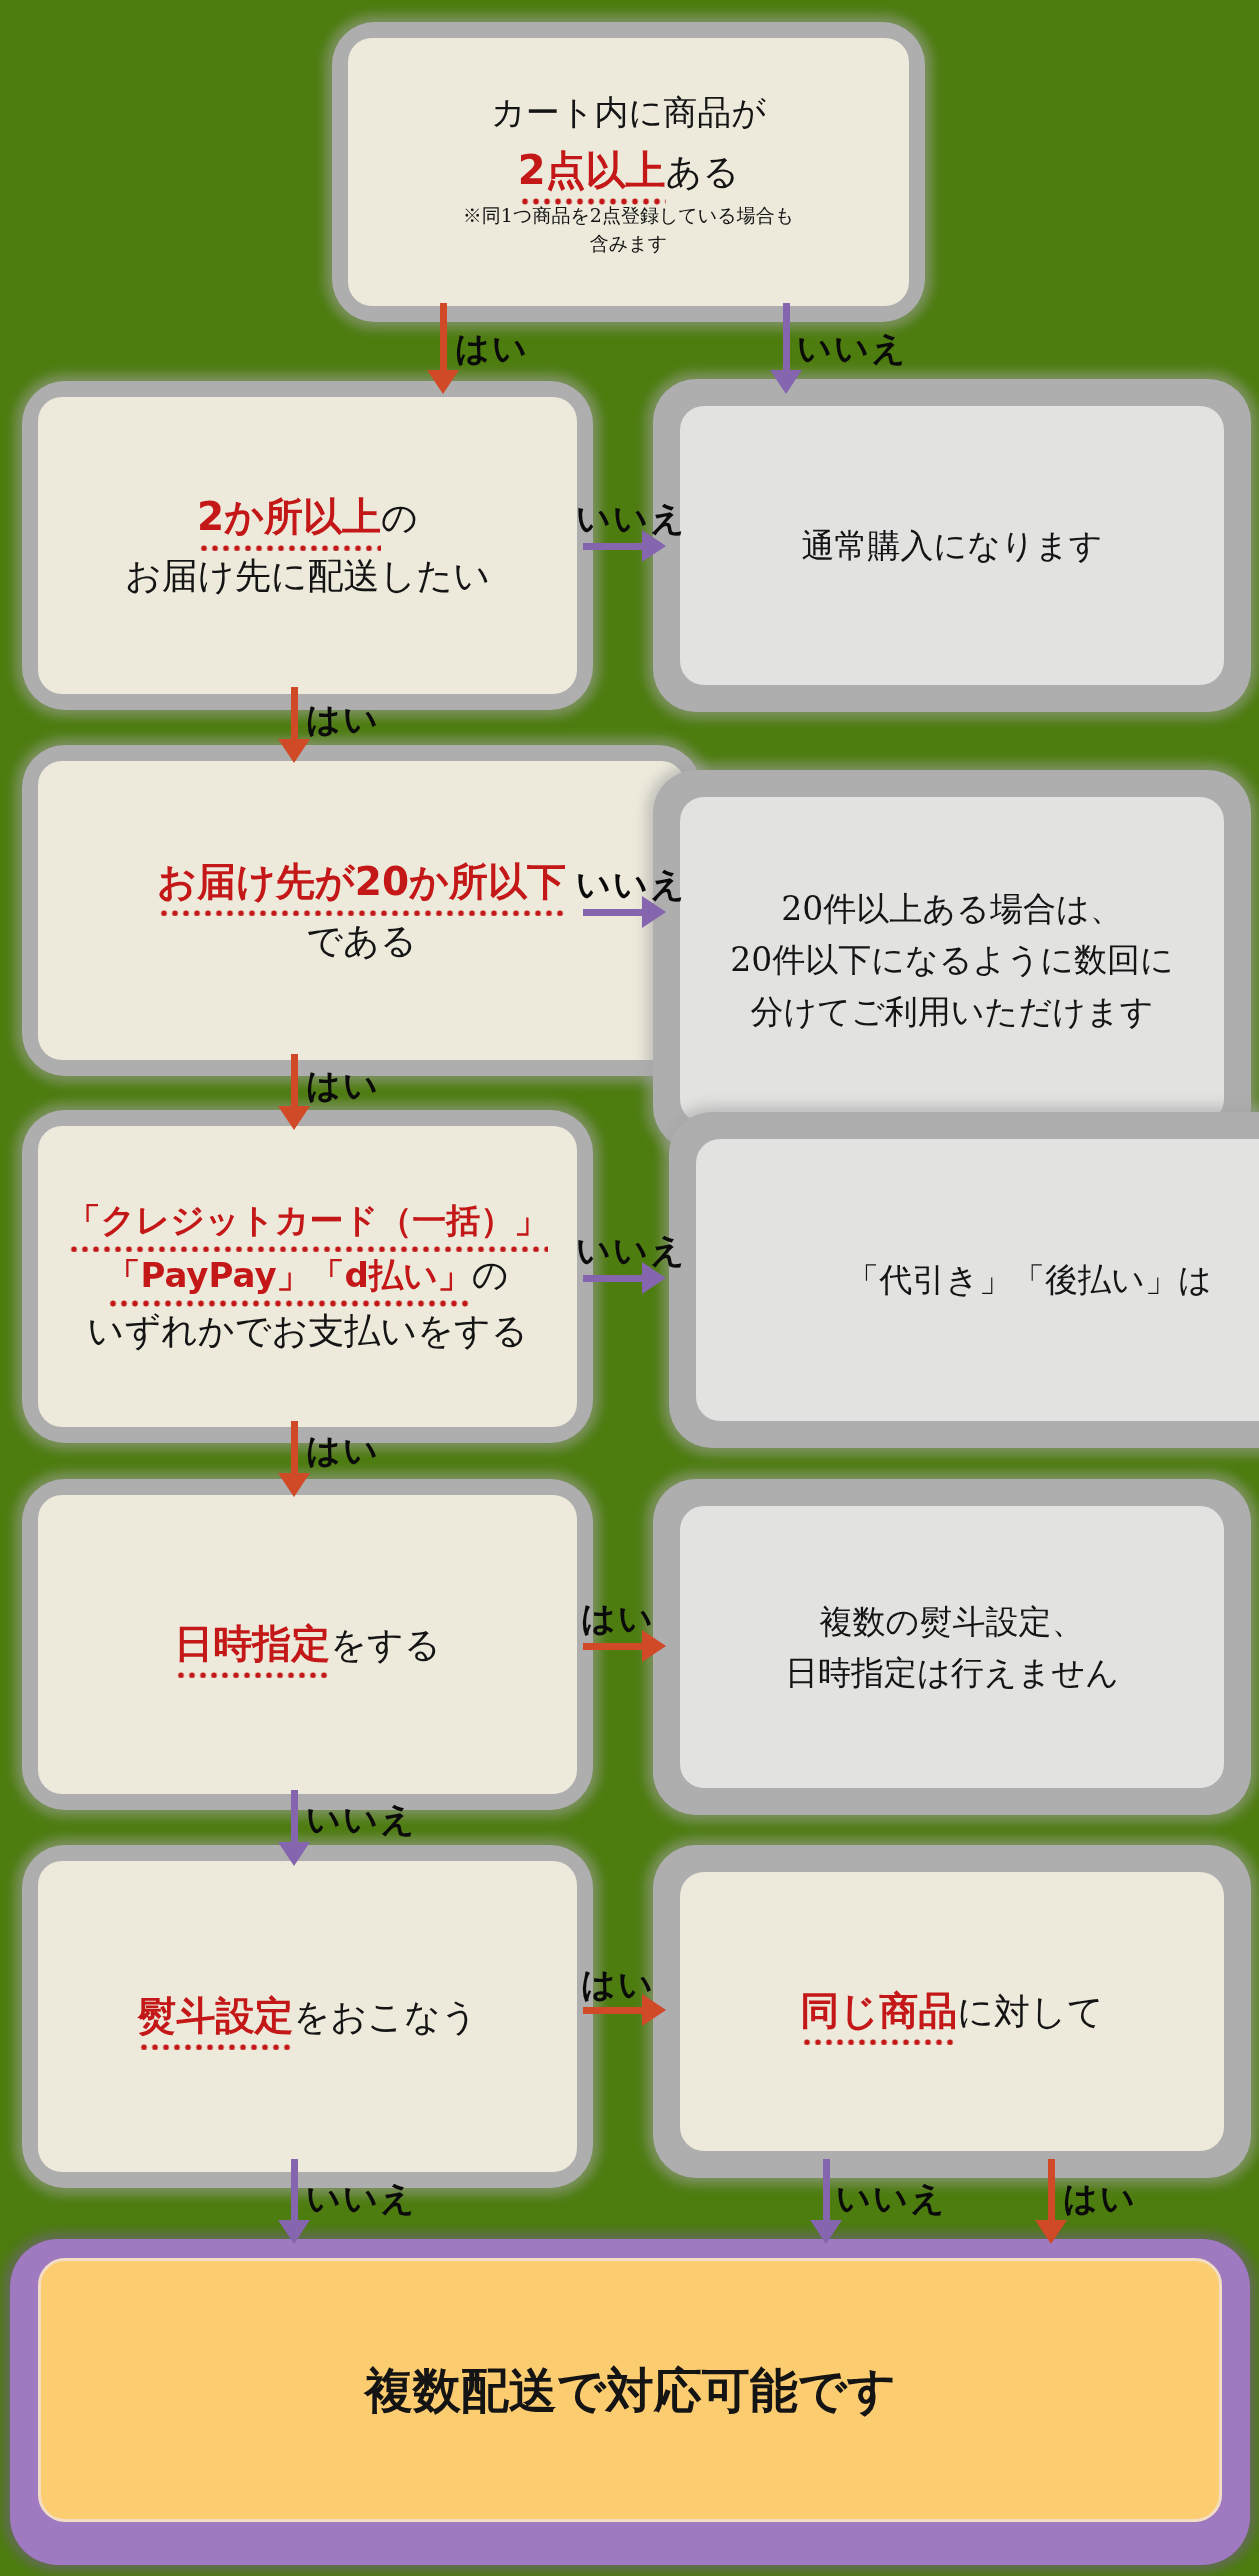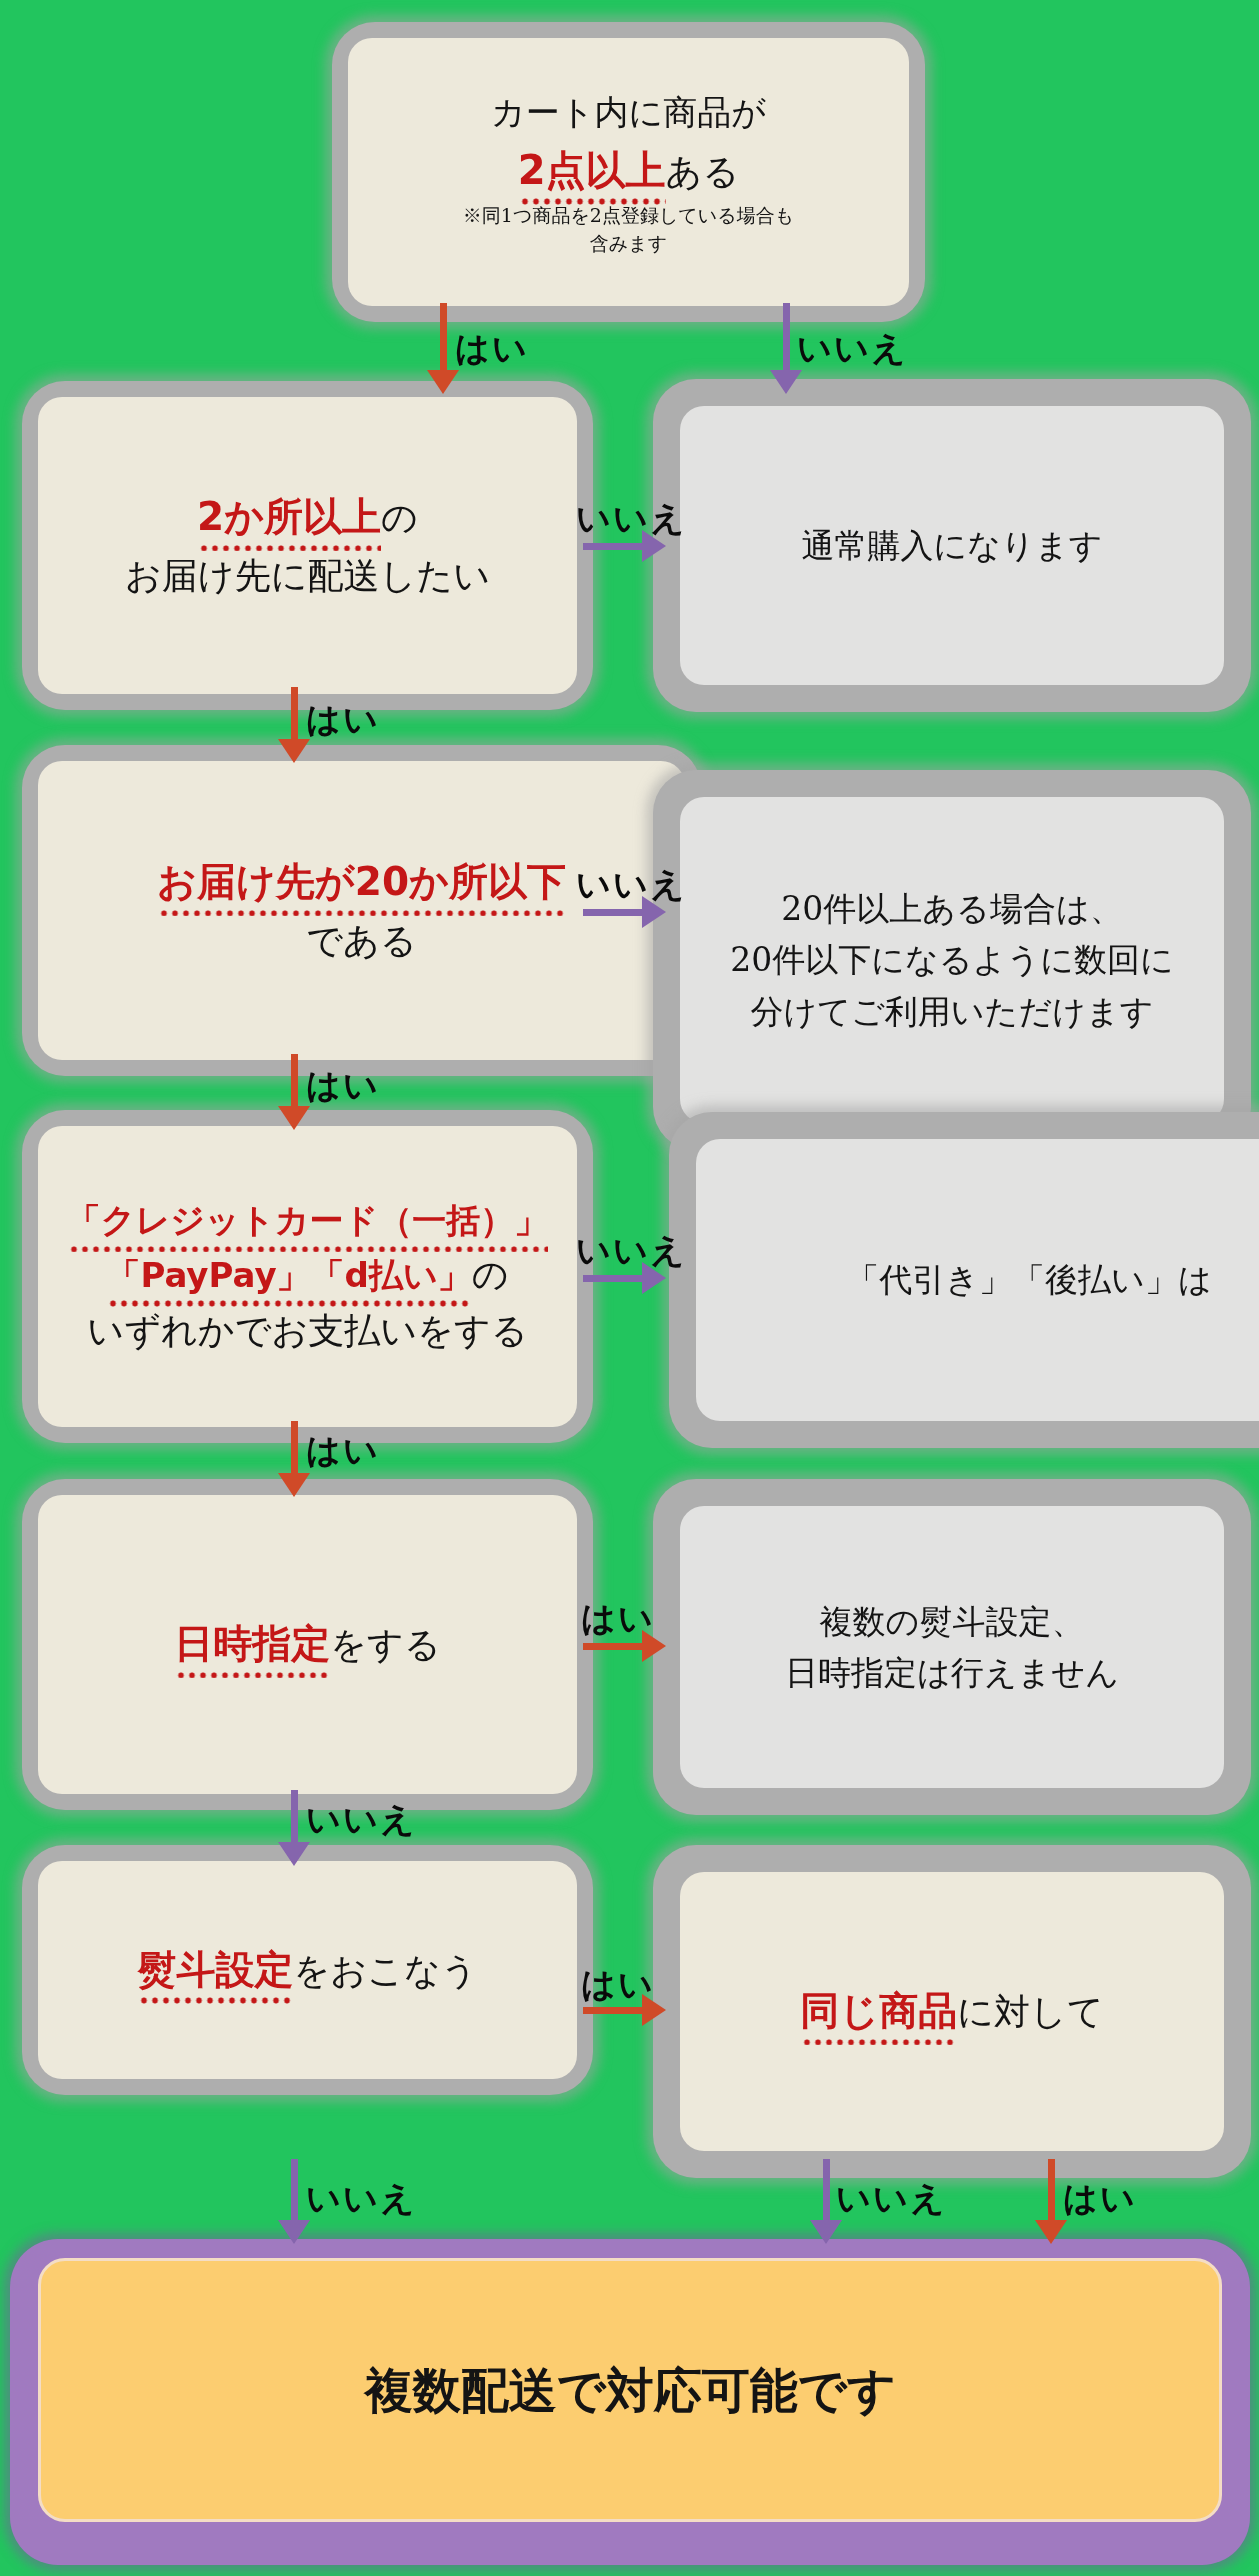--- a/index.html
+++ b/index.html
@@ -1,16 +1,16 @@
 <!DOCTYPE html>
 <html style="font-size:12px"><head>
 <meta charset="utf-8">
 <style>
   html,body{margin:0;padding:0;background:#000;}
-  .canvas{position:relative;width:1260px;height:2576px;background:#22c55e;overflow:hidden;
+  .canvas{position:relative;width:1260px;height:2576px;background:#4d7c0f;overflow:hidden;
           font-family:"DejaVu Serif",serif;}
   
   .box{position:absolute;background:#AEAEAE;border-radius:43px;
        box-shadow:0 0 12px 6.7px rgba(164,164,164,.55);}
   .box .inner{position:absolute;border-radius:24px;display:flex;flex-direction:column;
               align-items:center;justify-content:center;text-align:center;}
   .thin  .inner{inset:16.4px;}
   .thick .inner{inset:27px;}
   .cream    .inner{background:#EDE9DB;}
   .grayfill .inner{background:#E2E2E1;}
@@ -103,21 +103,21 @@
     </div>
   </div>
 
   <div class="box thick grayfill" style="left:653px;top:1479px;width:598px;height:336px;">
     <div class="inner">
       <div class="ln serif t44">複数の熨斗設定、</div>
       <div class="ln serif t44">日時指定は行えません</div>
     </div>
   </div>
 
-  <div class="box thin cream" style="left:22px;top:1845px;width:571px;height:250px;">
+  <div class="box thin cream" style="left:22px;top:1845px;width:571px;height:343px;">
     <div class="inner">
       <div class="ln"><span class="em em52">熨斗設定</span><span class="serif t48">をおこなう</span></div>
     </div>
   </div>
 
   <div class="box thick cream" style="left:653px;top:1845px;width:598px;height:333px;">
     <div class="inner">
       <div class="ln"><span class="em em52">同じ商品</span><span class="serif t48">に対して</span></div>
     </div>
   </div>

